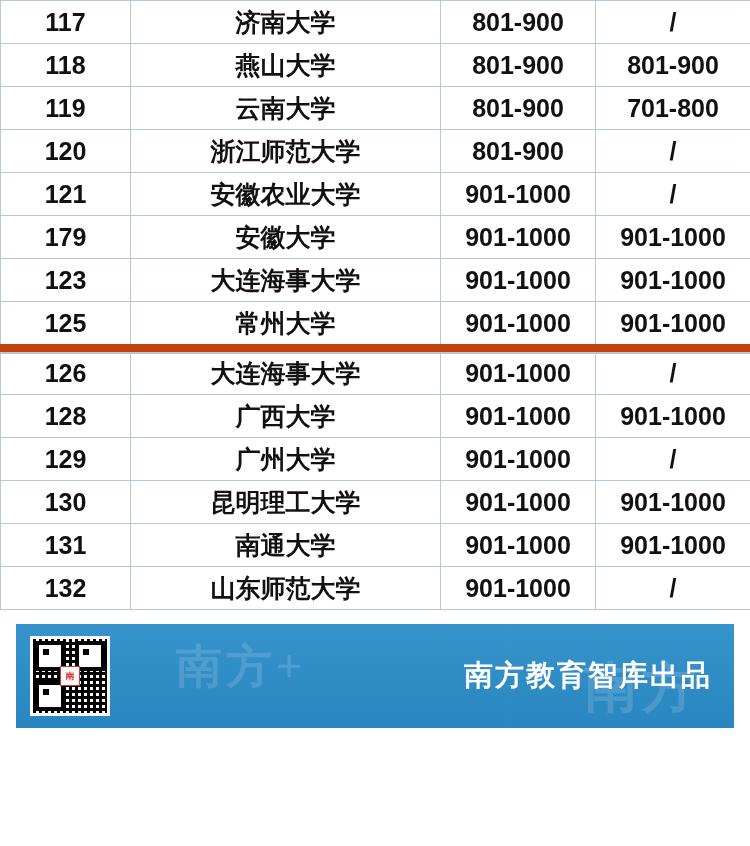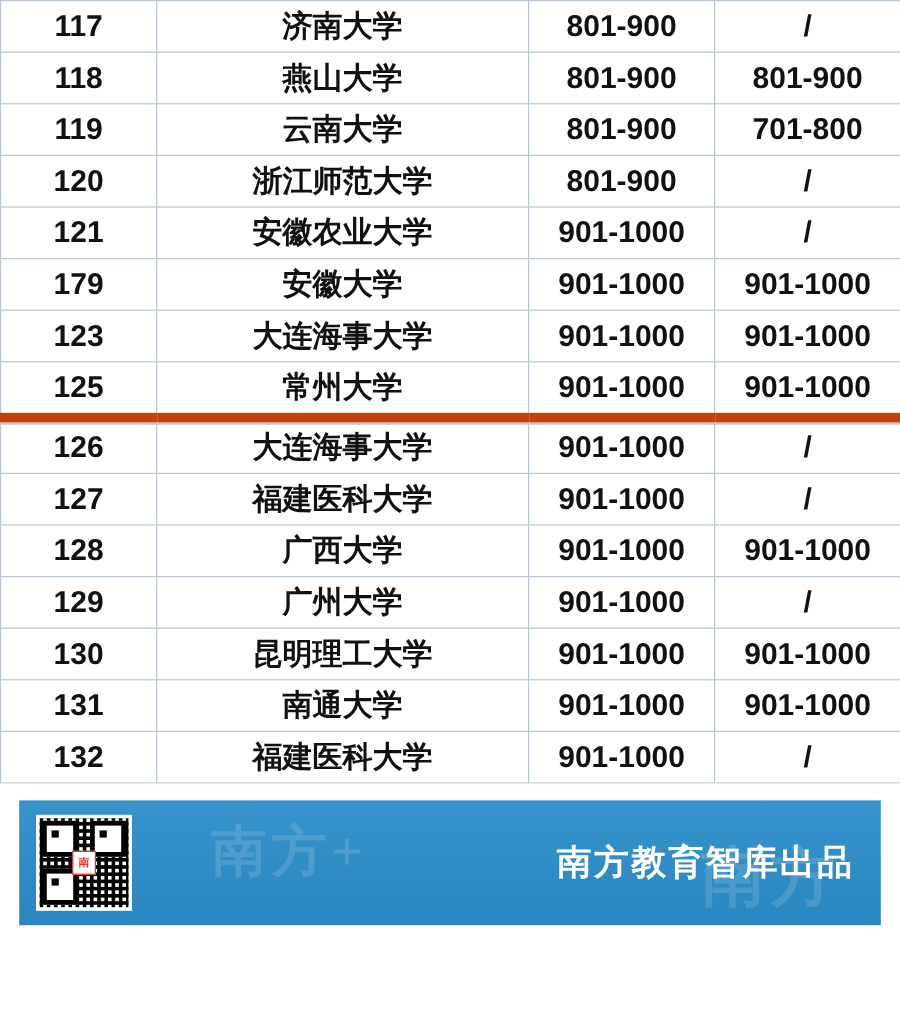--- a/index.html
+++ b/index.html
@@ -230,26 +230,20 @@
           <td class="val-cell">901-1000</td>
           <td class="val-cell">901-1000</td>
         </tr>
         <tr class="group-break">
           <td class="rank-cell">126</td>
           <td class="name-cell">大连海事大学</td>
           <td class="val-cell">901-1000</td>
           <td class="val-cell">/</td>
         </tr>
         <tr>
-          <td class="rank-cell">127</td>
-          <td class="name-cell">福建医科大学</td>
-          <td class="val-cell">901-1000</td>
-          <td class="val-cell">/</td>
-        </tr>
-        <tr>
           <td class="rank-cell">128</td>
           <td class="name-cell">广西大学</td>
           <td class="val-cell">901-1000</td>
           <td class="val-cell">901-1000</td>
         </tr>
         <tr>
           <td class="rank-cell">129</td>
           <td class="name-cell">广州大学</td>
           <td class="val-cell">901-1000</td>
           <td class="val-cell">/</td>
@@ -261,21 +255,21 @@
           <td class="val-cell">901-1000</td>
         </tr>
         <tr>
           <td class="rank-cell">131</td>
           <td class="name-cell">南通大学</td>
           <td class="val-cell">901-1000</td>
           <td class="val-cell">901-1000</td>
         </tr>
         <tr>
           <td class="rank-cell">132</td>
-          <td class="name-cell">福建医科大学</td>
+          <td class="name-cell">山东师范大学</td>
           <td class="val-cell">901-1000</td>
           <td class="val-cell">/</td>
         </tr>
       </tbody>
   </table>
 
   <div class="gap-strip"></div>
 
   <div class="footer">
     <div class="footer-watermark">南方+</div>

